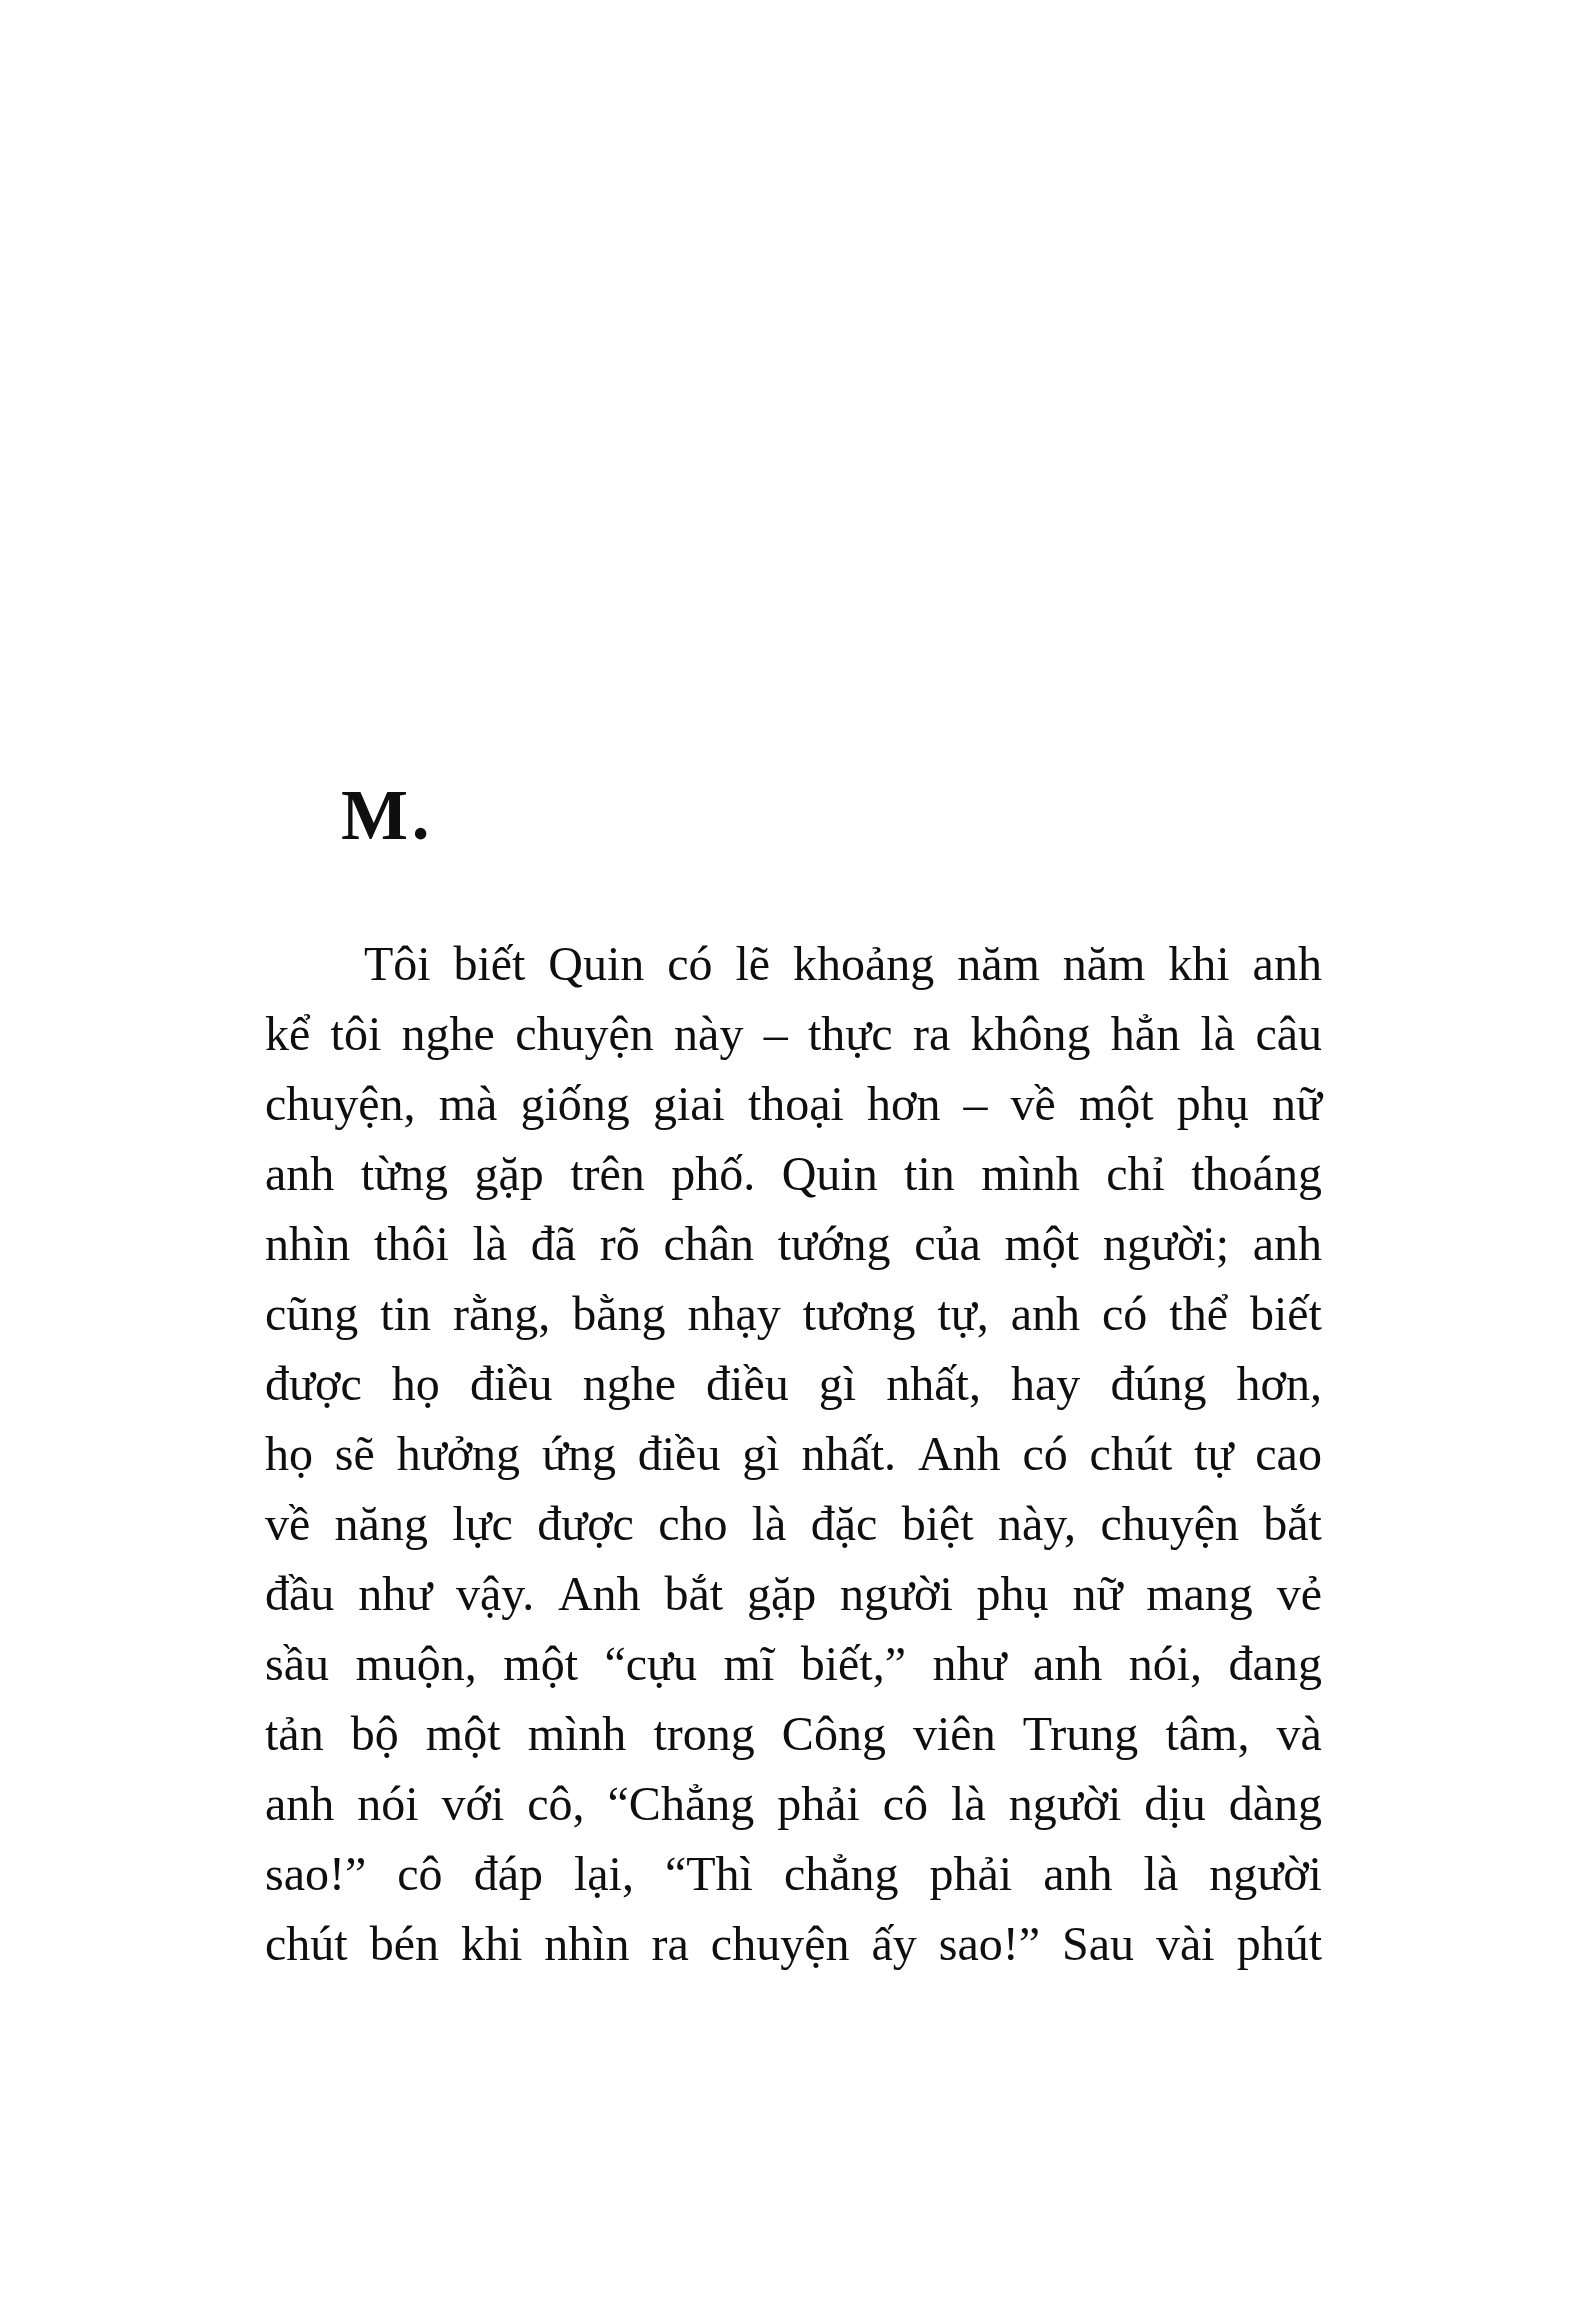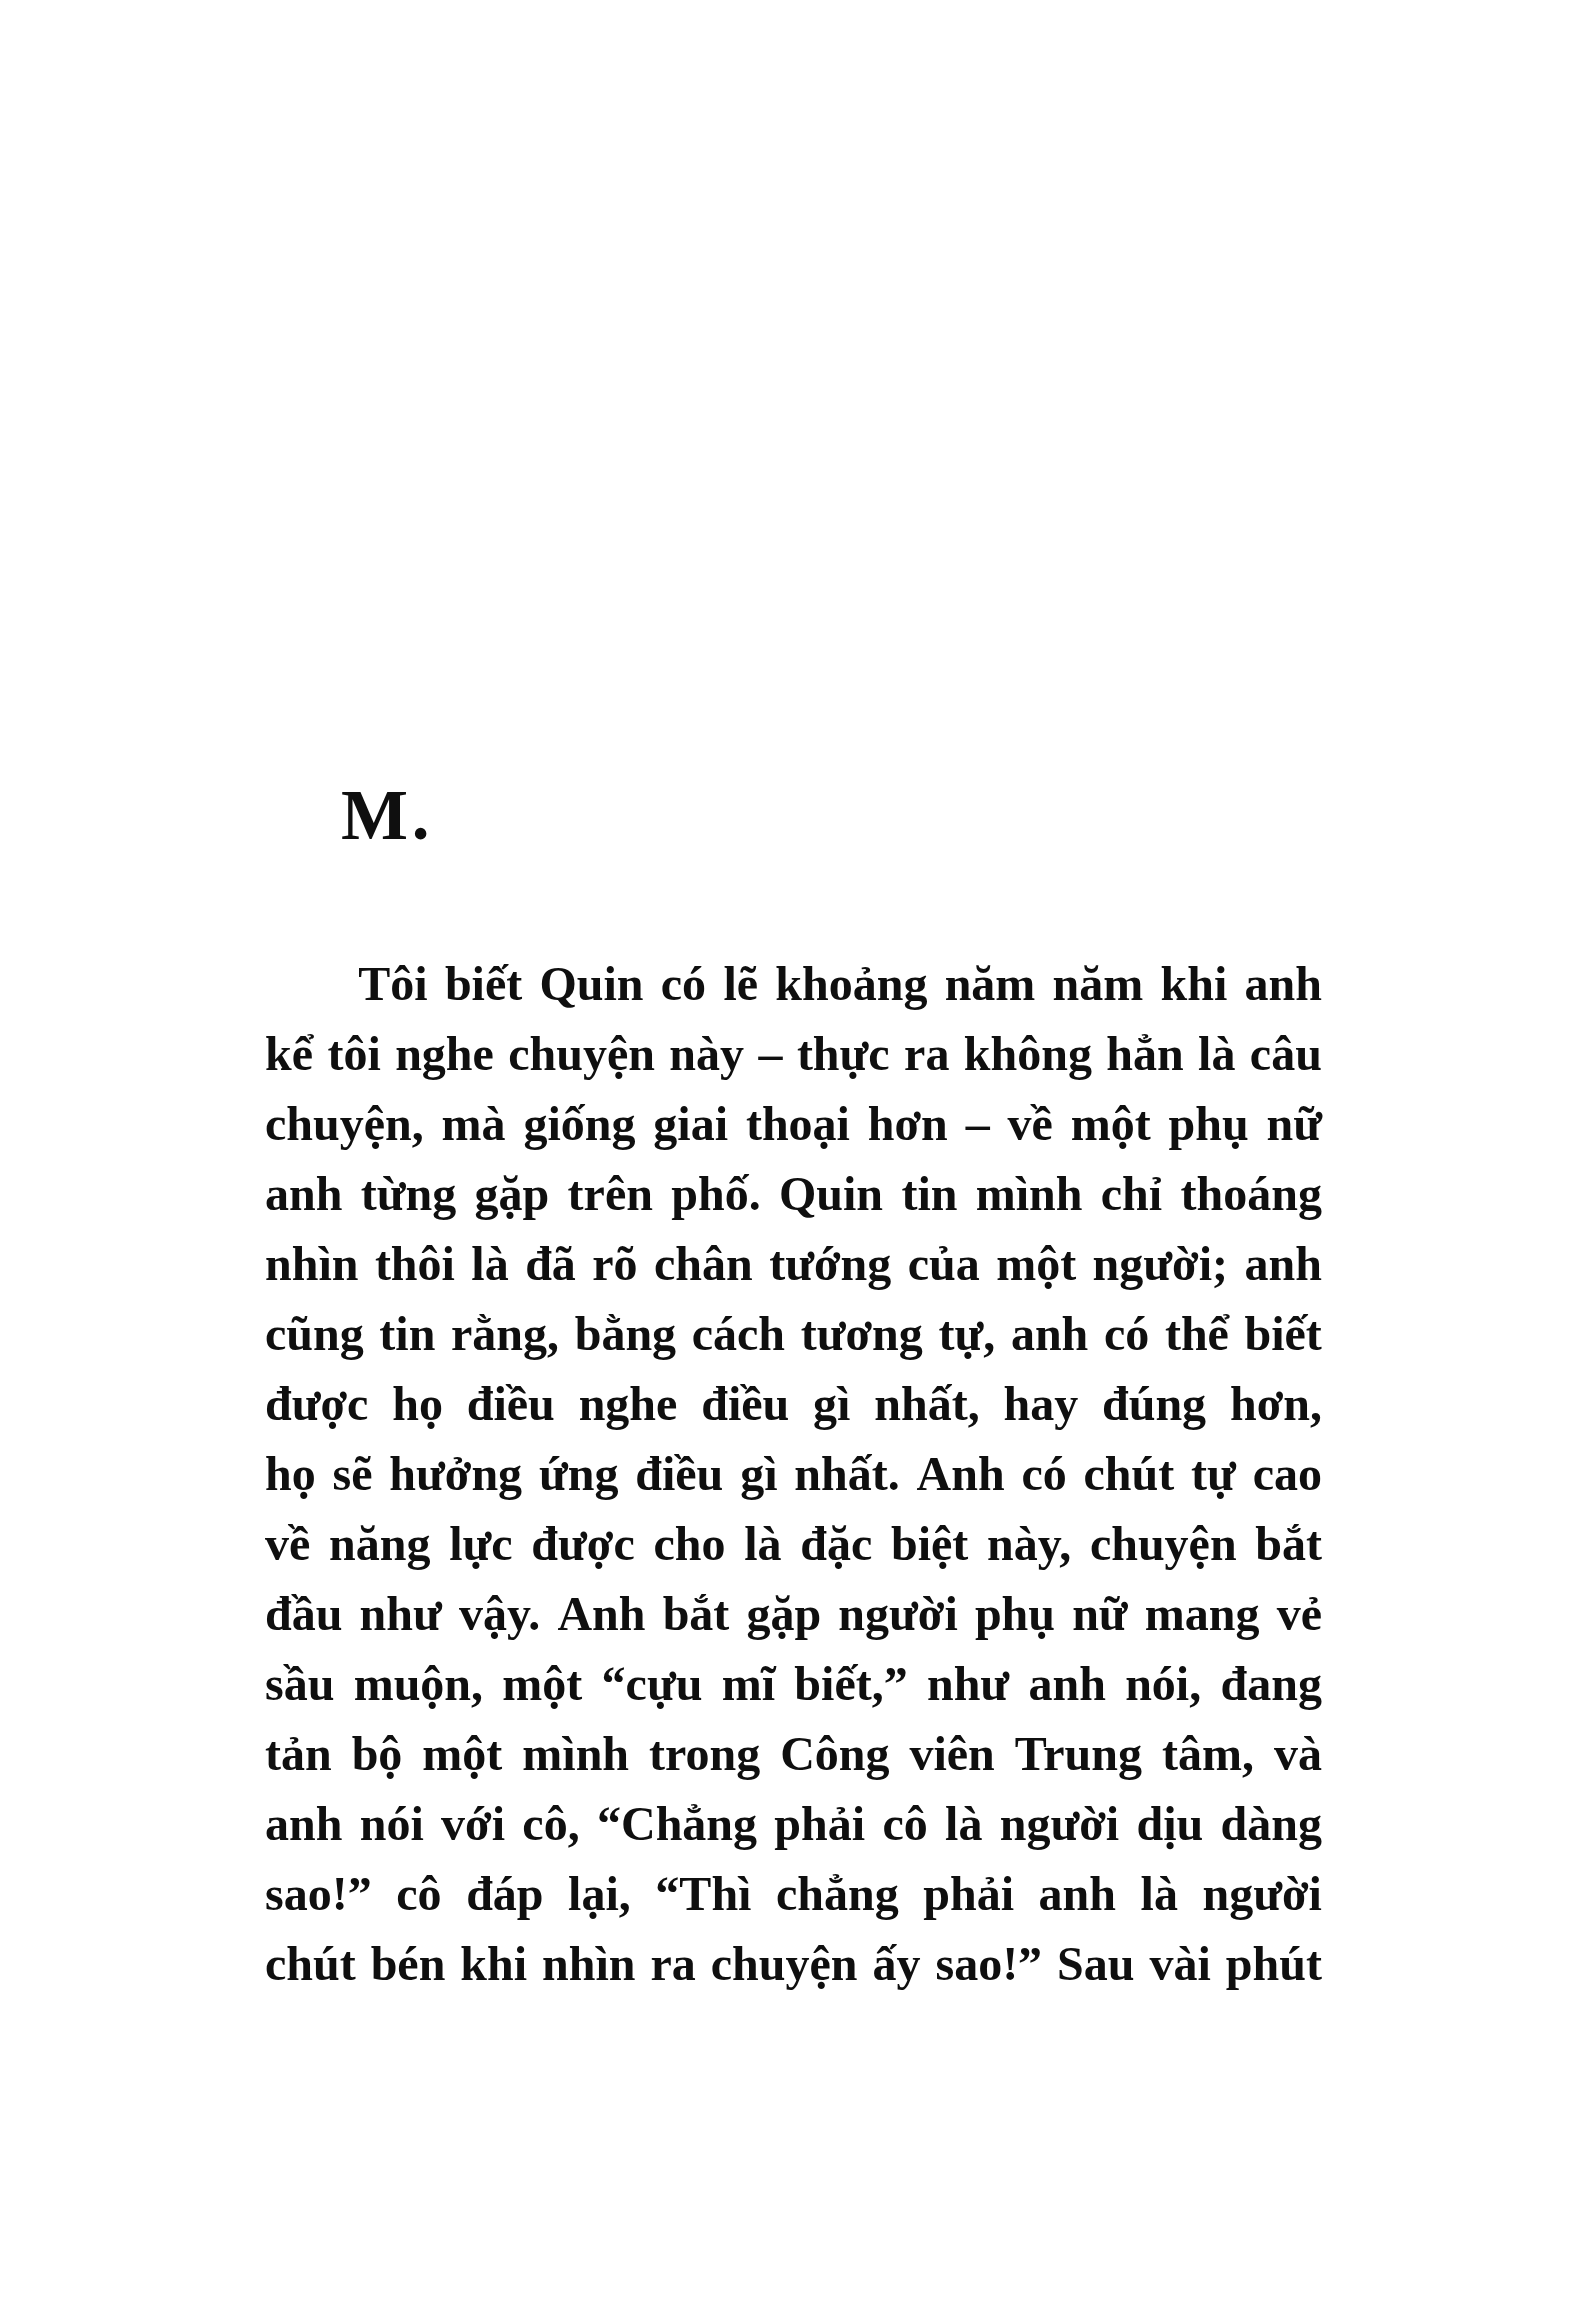--- a/index.html
+++ b/index.html
@@ -23,24 +23,23 @@
     width: 1057px;
   }
   .chapter-heading {
     font-size: 71px;
     line-height: 71px;
     font-weight: bold;
     letter-spacing: 3.8px;
     margin-left: 76px;
   }
   .paragraph {
-    margin-top: 98px;
+    margin-top: 78px;
     font-size: 48px;
     line-height: 70px;
-    font-weight: bold;
   }
   .line {
     display: flex;
     justify-content: space-between;
     line-height: 70px;
   }
   .line span {
     white-space: nowrap;
   }
   .line .indent {
@@ -121,21 +120,21 @@
           <span>của</span>
           <span>một</span>
           <span>người;</span>
           <span>anh</span>
         </div>
         <div class="line">
           <span>cũng</span>
           <span>tin</span>
           <span>rằng,</span>
           <span>bằng</span>
-          <span>cách</span>
+          <span>nhạy</span>
           <span>tương</span>
           <span>tự,</span>
           <span>anh</span>
           <span>có</span>
           <span>thể</span>
           <span>biết</span>
         </div>
         <div class="line">
           <span>được</span>
           <span>họ</span>

